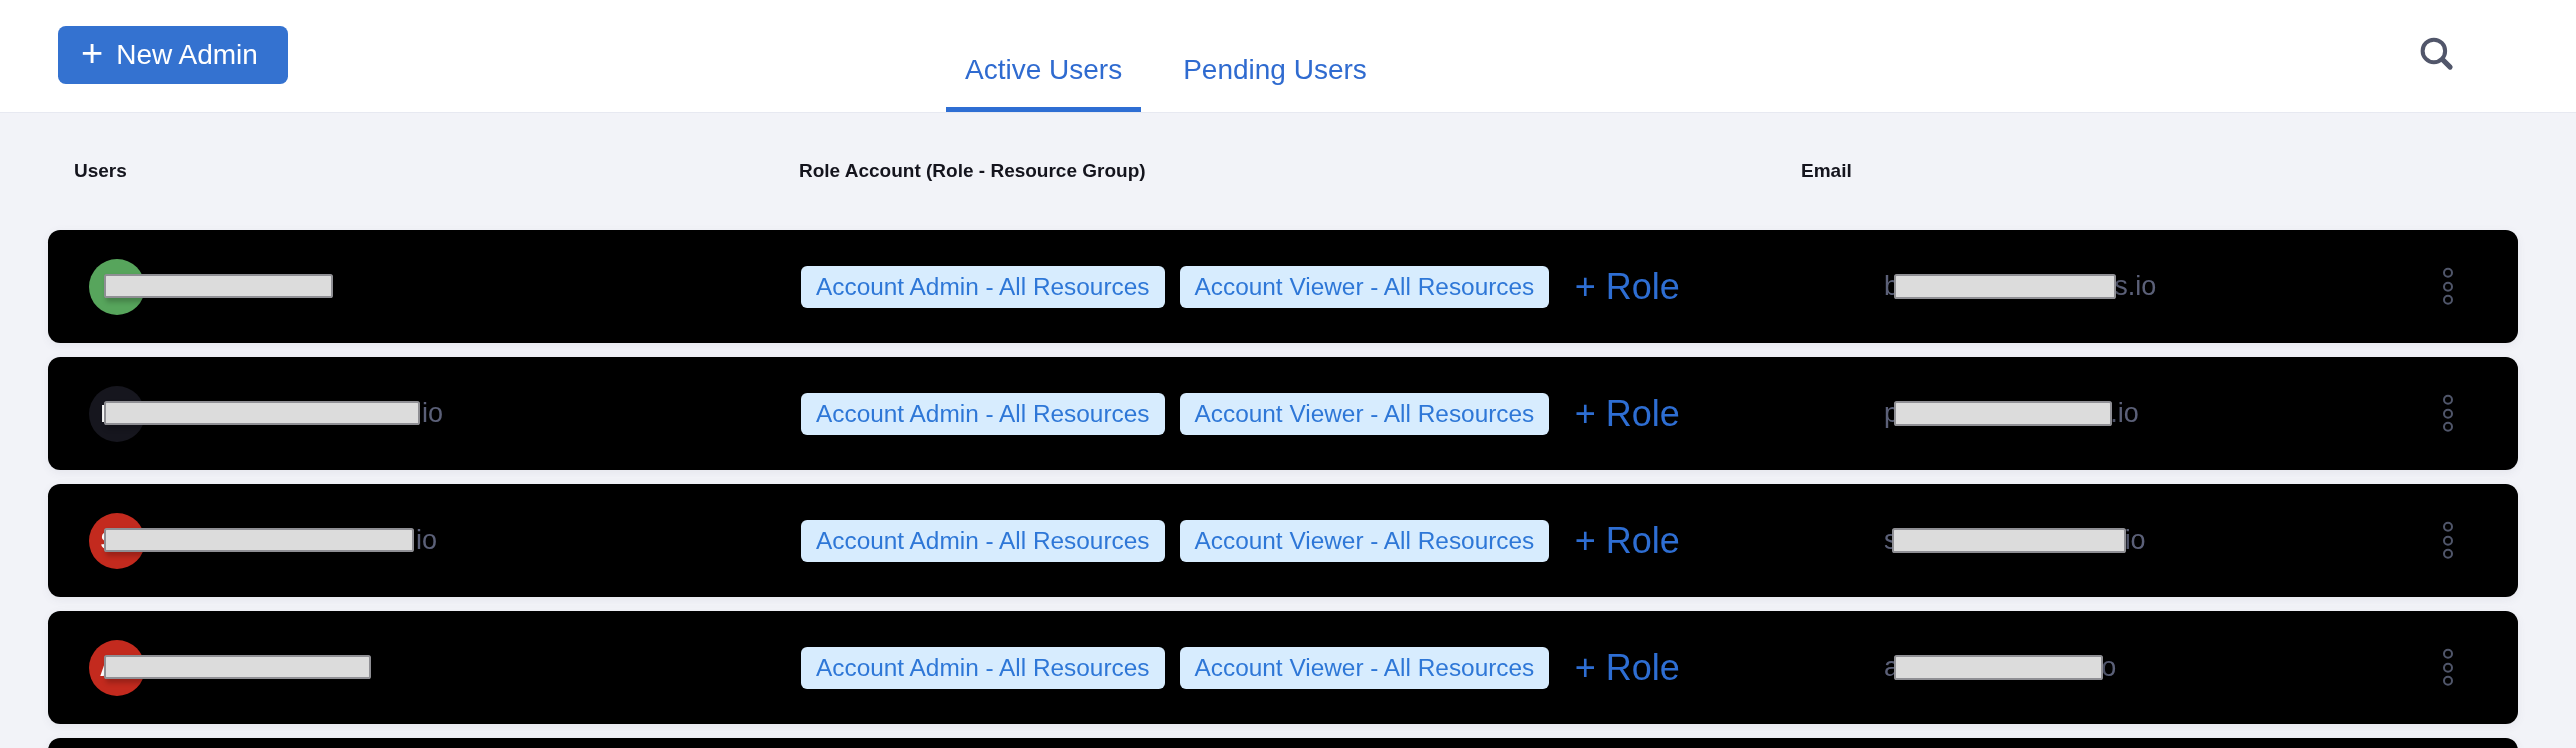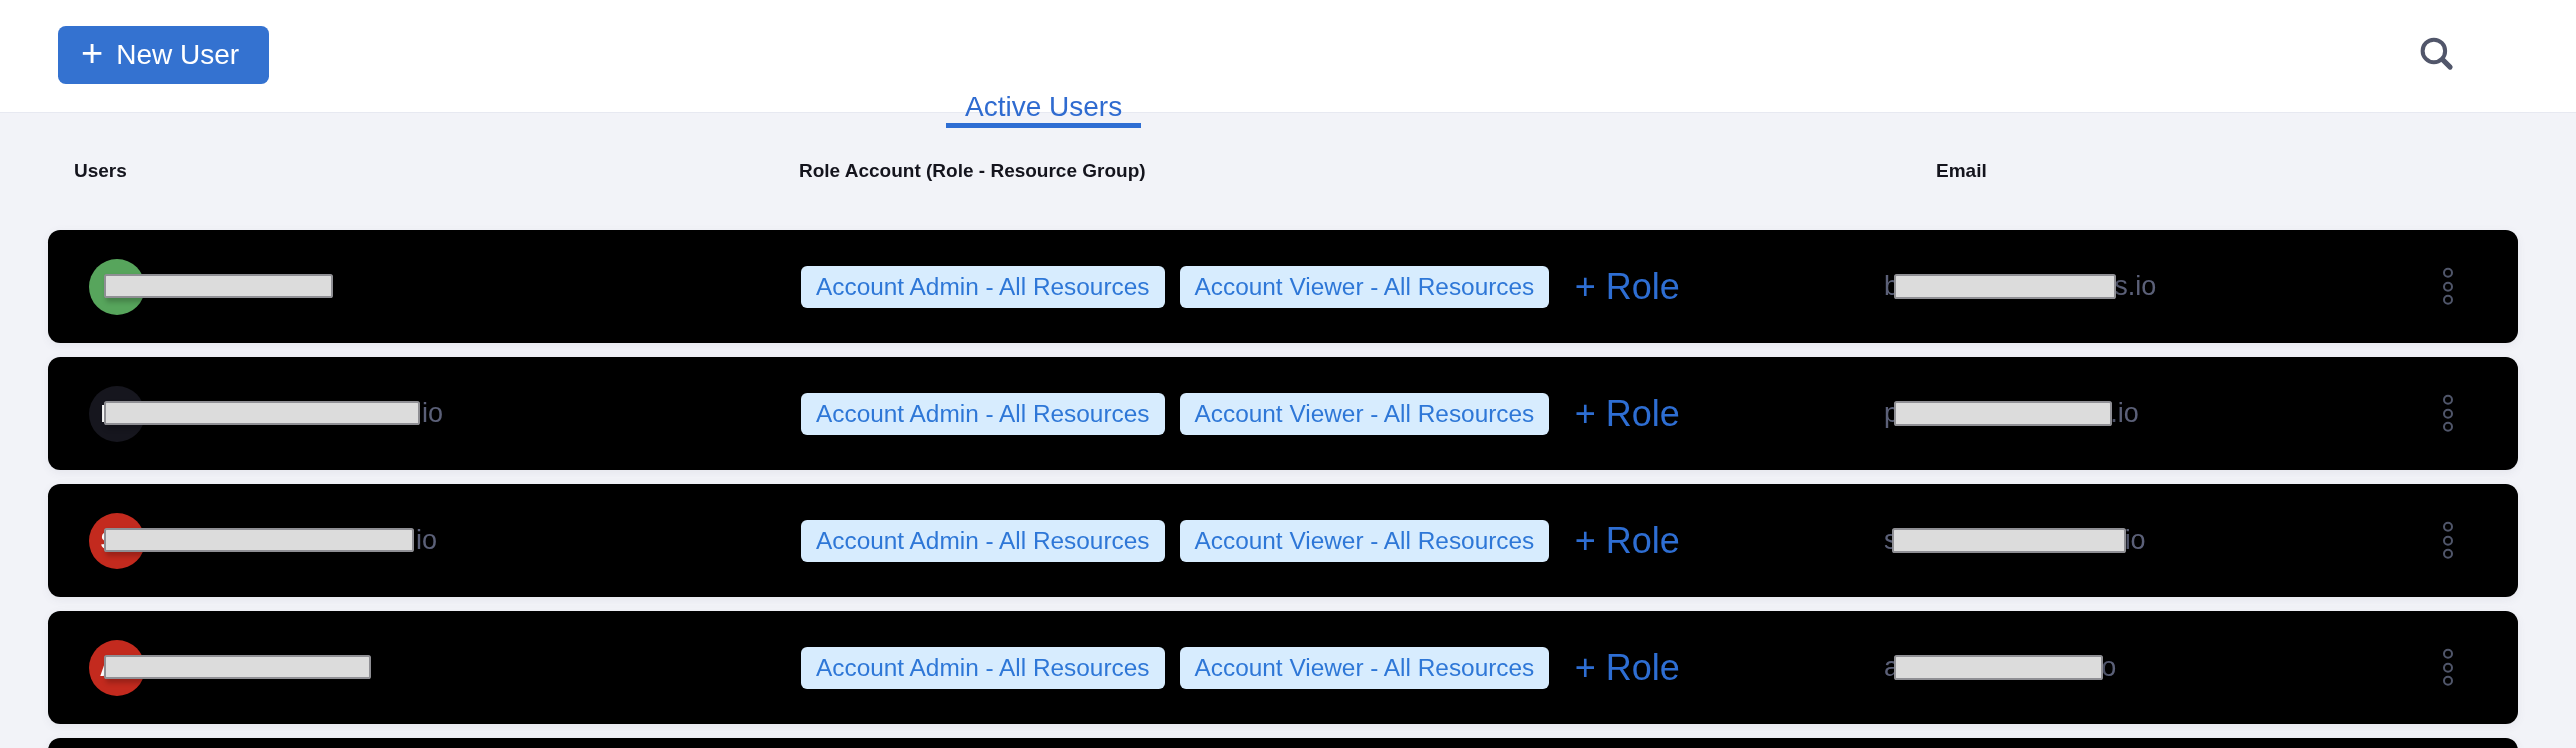--- a/index.html
+++ b/index.html
@@ -15,38 +15,38 @@
     border-bottom:1.7px solid #e7e9f1;box-sizing:border-box;z-index:5;
   }
   .new-user-btn{
     position:absolute;left:58px;top:26px;height:58px;padding:0 30px 0 23px;
     background:#3472d0;border:none;border-radius:7.8px;color:#fff;
     display:flex;align-items:center;gap:13px;font-size:28px;cursor:pointer;
     font-family:"Liberation Sans", sans-serif;
   }
   .new-user-btn .plus{font-size:38px;font-weight:400;line-height:0;margin-top:-3.5px;}
   .tabs{
-    position:absolute;left:946px;top:16px;height:112px;display:flex;gap:23px;align-items:flex-end;
+    position:absolute;left:946px;top:0;height:112px;display:flex;gap:23px;
   }
   .tab{
     display:flex;align-items:center;padding:33px 19px 0 19px;font-size:28px;
     color:#2f6bd0;border-bottom:5.2px solid transparent;box-sizing:border-box;
     cursor:pointer;white-space:nowrap;
   }
   .tab.active{border-bottom-color:#2e6ed3;}
   .search-btn{
     position:absolute;left:2414px;top:33px;width:45px;height:45px;border:none;
     background:transparent;cursor:pointer;padding:0;
   }
   
   .content{position:absolute;left:0;top:113px;right:0;bottom:0;background:#f2f3f8;}
   .col-h{position:absolute;top:47px;font-size:19px;font-weight:700;color:#14141d;white-space:nowrap;}
   .col-h.users{left:74px;}
   .col-h.roles{left:799px;}
-  .col-h.email{left:1936px;}
+  .col-h.email{left:1801px;}
   .user-list{position:absolute;left:48px;top:117px;width:2470px;}
   .row-card{
     position:relative;height:113px;margin-bottom:14px;background:#000000;
     border-radius:12.2px;box-shadow:0 2.6px 8.7px rgba(90,92,115,.08);
   }
   .avatar{
     position:absolute;left:41px;top:29px;width:56px;height:56px;border-radius:50%;
     color:#fff;font-size:23.5px;font-weight:700;display:flex;align-items:center;
     justify-content:center;z-index:1;letter-spacing:0.9px;
   }
@@ -79,25 +79,26 @@
     background:transparent;border:none;
   }
   .kebab .dot{width:6.1px;height:6.1px;border:2.6px solid #50566a;border-radius:50%;}
 </style>
 </head>
 <body>
 
 <div class="topbar">
   <button class="new-user-btn">
     <span class="plus">+</span>
-    <span>New User</span>
+    <span>New Admin</span>
   </button>
 
   <div class="tabs">
     <div class="tab active">Active Users</div>
+    <div class="tab">Pending Users</div>
   </div>
 
   <button class="search-btn">
     <svg width="40" height="40" viewBox="0 0 32 32">
       <circle cx="13.5" cy="13.5" r="9" fill="none" stroke="#51566a" stroke-width="3.2"></circle>
       <line x1="20.5" y1="20.5" x2="26.5" y2="26.5" stroke="#51566a" stroke-width="4" stroke-linecap="round"></line>
     </svg>
   </button>
 </div>
 

